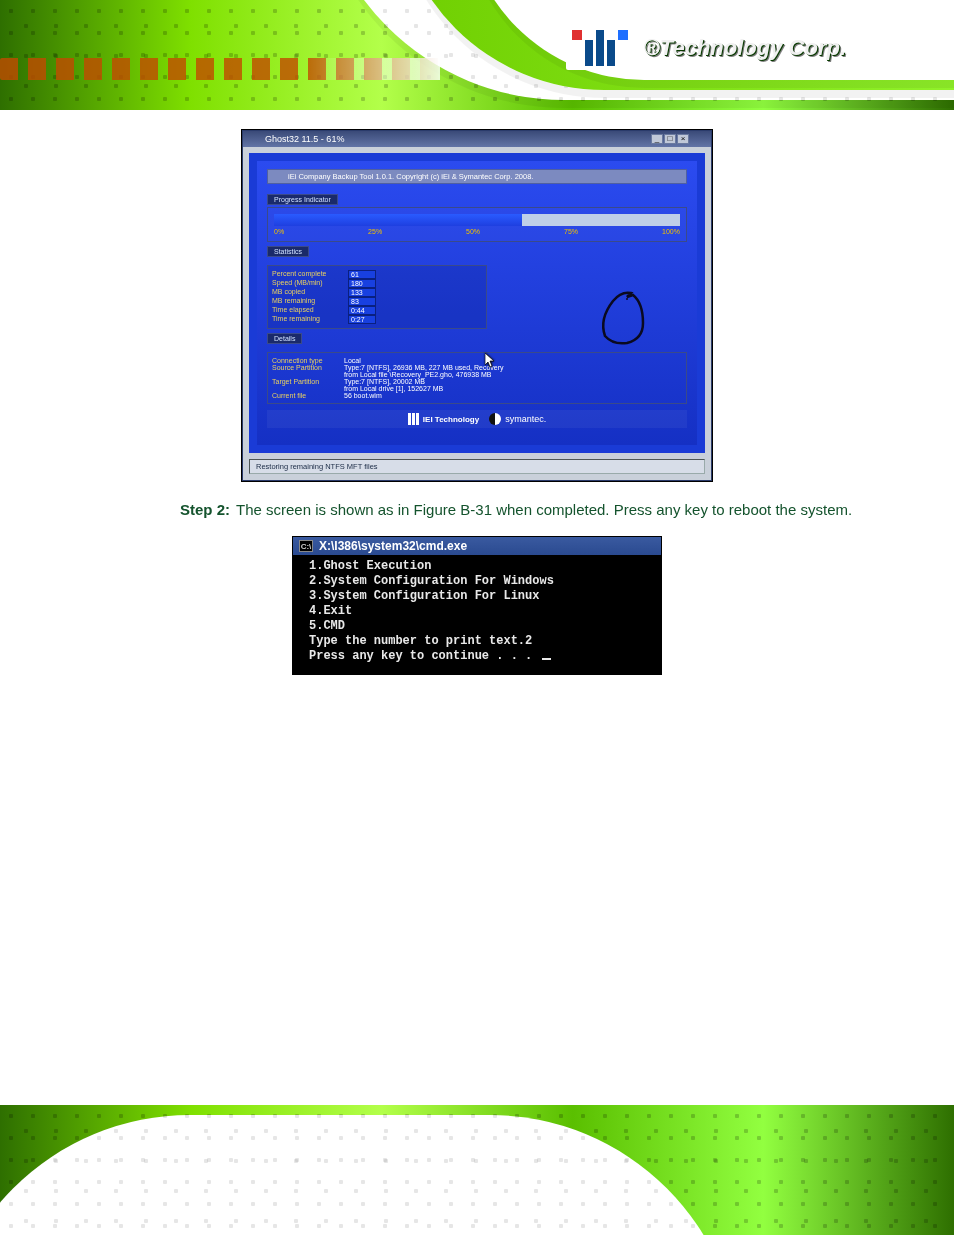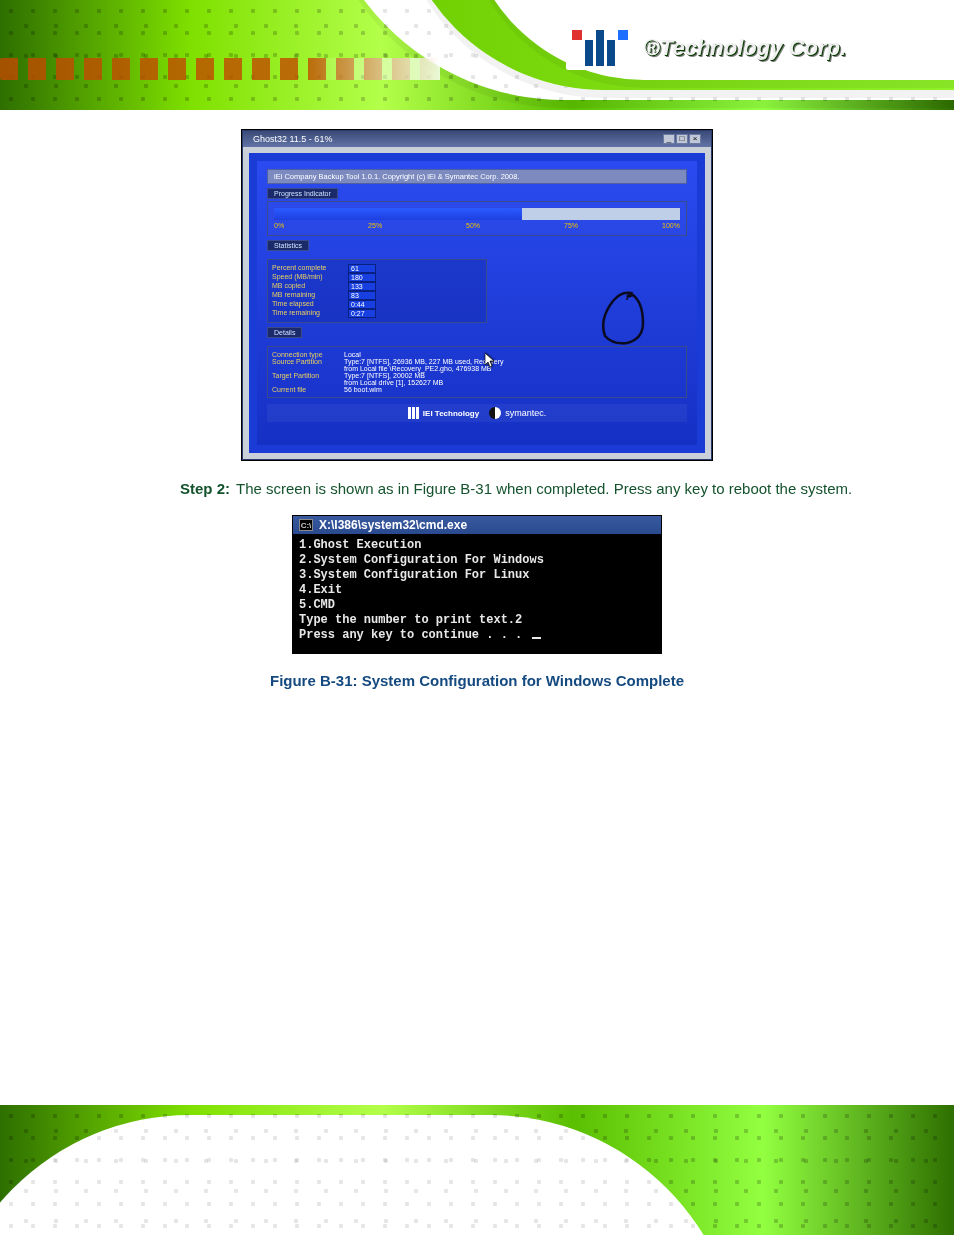--- a/index.html
+++ b/index.html
@@ -110,37 +110,37 @@
     width: 470px;
     margin: 0 auto 18px;
     border: 1px solid #2a3b6b;
     background: #c9d0da;
     box-shadow: 0 0 0 1px #000;
     font-size: 8px;
   }
   .gw-title {
     display: flex; align-items: center; justify-content: space-between;
     background: linear-gradient(#3a4a78,#6274a6);
-    color: #fff; padding: 2px 10px; height: 16px;
+    color: #fff; padding: 2px 22px; height: 16px;
     font-size: 9px;
   }
   .gw-title .btns { display:flex; gap:1px; }
   .gw-title .wbtn { width:12px; height:10px; background:#c0c8d8; border:1px solid #6a7aa0; font-size:8px; text-align:center; line-height:8px; color:#000;}
   .gw-body {
     margin: 6px;
     border: 8px solid #1a3bd6;
     background: linear-gradient(#2b4bf0,#1530c4);
     padding: 8px 10px 6px;
     min-height: 300px;
     color: #dfe6ff;
     position: relative;
   }
   .gw-heading {
     background: #7c8ac0; color:#fff; font-size:7.5px;
-    padding: 2px 6px; 
+    padding: 2px 20px; margin-bottom: 6px;
     border: 1px solid #5060a0;
   }
   .gw-section-label {
     display:inline-block;
     background:#1a2a6a; color:#cfe0ff; font-size:7px;
     padding:1px 6px; margin: 4px 0 2px; border:1px solid #3a4a8a;
   }
   .gw-progress {
     border: 1px solid #3a4a8a;
     padding: 6px;
@@ -213,21 +213,21 @@
     padding: 2px 6px; height: 18px;
     font-family: Arial, sans-serif; font-size: 12px;
     gap:6px;
   }
   .cmd-title .ico{
     width:14px; height:12px; background:#000; border:1px solid #888;
     display:flex; align-items:center; justify-content:center;
     font-size:8px; color:#ccc;
   }
   .cmd-body {
-    padding: 4px 6px 10px; color:#e8e8e8; white-space: pre; line-height: 1.25;
+    padding: 4px 16px 10px; color:#e8e8e8; white-space: pre; line-height: 1.25;
     font-weight: bold;
   }
   .cmd-cursor { display:inline-block; width:9px; height:2px; background:#e8e8e8; vertical-align: -1px; margin-left:3px;}
 </style>
 </head>
 <body>
 
 <div class="band top">
   <div class="band-swoosh"></div>
   <div class="band-swoosh inner"></div>
@@ -337,20 +337,21 @@
             </span>
           <span>IEI Technology</span>
         </div>
         <div class="gw-sym">
           <span class="circ"></span>
           <span>symantec.</span>
         </div>
       </div>
     </div>
 
+    <div class="gw-status">Restoring remaining NTFS MFT files</div>
   </div>
 
 
   <p class="step-text">
     <span class="num">Step 2:</span><span>The screen is shown as in Figure B-31 when completed. Press any key to reboot the system.</span>
   </p>
 
   <div class="cmd-window">
     <div class="cmd-title">
       <span class="ico">C:\</span>
@@ -358,21 +359,18 @@
     </div>
     <div class="cmd-body"><span>1.Ghost Execution</span>
 <span>2.System Configuration For Windows</span>
 <span>3.System Configuration For Linux</span>
 <span>4.Exit</span>
 <span>5.CMD</span>
 <span>Type the number to print text.2</span>
 <span>Press any key to continue . . .</span> <span class="cmd-cursor"></span></div>
   </div>
 
-  <div class="fig-caption">
-    <span>Figure B-31:</span><span> System Configuration for Windows Complete</span>
-  </div>
 
 </div>
 
 <div class="band bottom">
   <div class="band-swoosh"></div>
 </div>
 
 </body></html>

